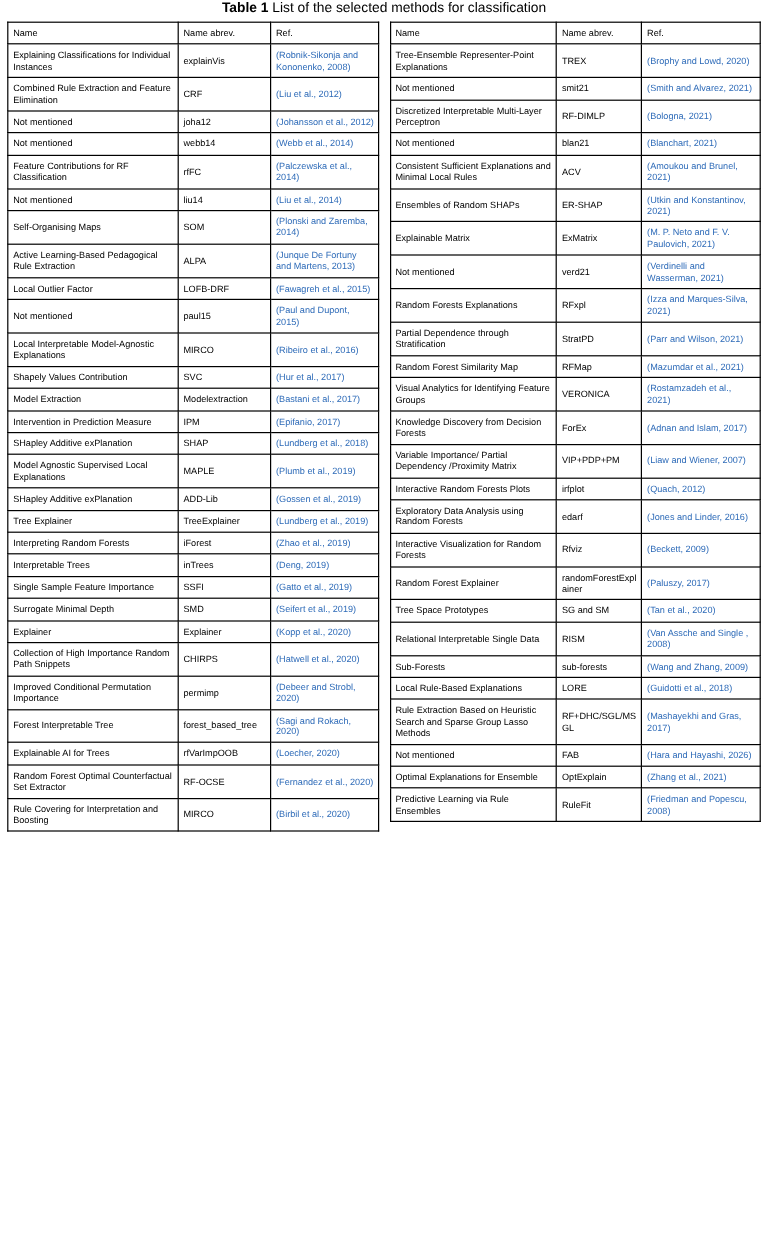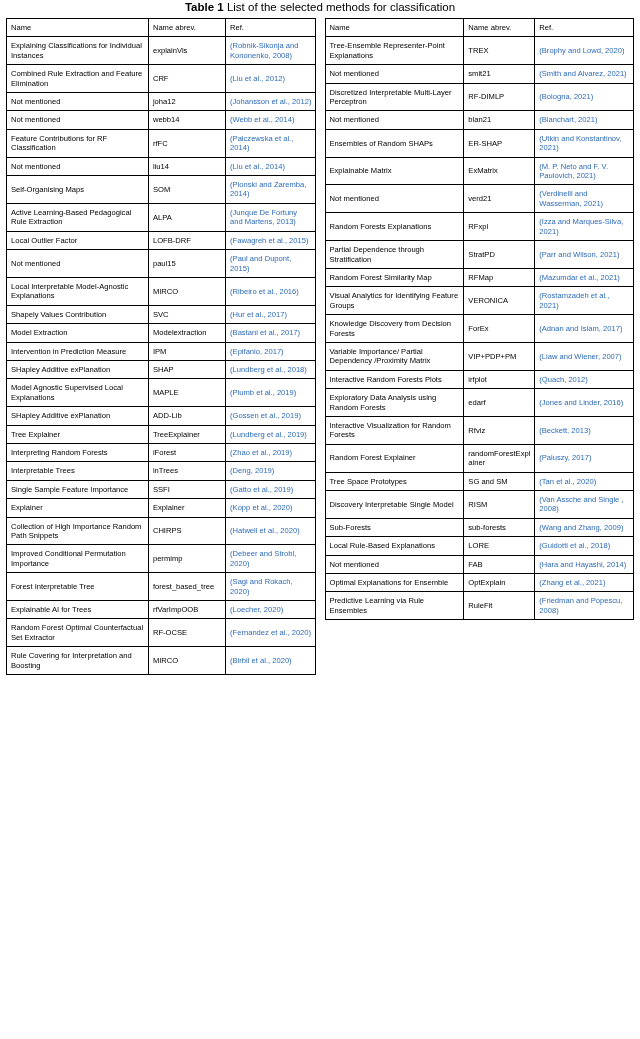--- a/index.html
+++ b/index.html
@@ -205,20 +205,25 @@
               <td>Interpretable Trees</td>
               <td>inTrees</td>
               <td class="ref">(Deng, 2019)</td>
             </tr>
             <tr>
               <td>Single Sample Feature Importance</td>
               <td>SSFI</td>
               <td class="ref">(Gatto et al., 2019)</td>
             </tr>
             <tr>
+              <td>Surrogate Minimal Depth</td>
+              <td>SMD</td>
+              <td class="ref">(Seifert et al., 2019)</td>
+            </tr>
+            <tr>
               <td>Explainer</td>
               <td>Explainer</td>
               <td class="ref">(Kopp et al., 2020)</td>
             </tr>
             <tr>
               <td>Collection of High Importance Random Path Snippets</td>
               <td>CHIRPS</td>
               <td class="ref">(Hatwell et al., 2020)</td>
             </tr>
             <tr>
@@ -279,20 +284,25 @@
               <td>Discretized Interpretable Multi-Layer Perceptron</td>
               <td>RF-DIMLP</td>
               <td class="ref">(Bologna, 2021)</td>
             </tr>
             <tr>
               <td>Not mentioned</td>
               <td>blan21</td>
               <td class="ref">(Blanchart, 2021)</td>
             </tr>
             <tr>
+              <td>Consistent Sufficient Explanations and Minimal Local Rules</td>
+              <td>ACV</td>
+              <td class="ref">(Amoukou and Brunel, 2021)</td>
+            </tr>
+            <tr>
               <td>Ensembles of Random SHAPs</td>
               <td>ER-SHAP</td>
               <td class="ref">(Utkin and Konstantinov, 2021)</td>
             </tr>
             <tr>
               <td>Explainable Matrix</td>
               <td>ExMatrix</td>
               <td class="ref">(M. P. Neto and F. V. Paulovich, 2021)</td>
             </tr>
             <tr>
@@ -336,51 +346,56 @@
               <td class="ref">(Quach, 2012)</td>
             </tr>
             <tr>
               <td>Exploratory Data Analysis using Random Forests</td>
               <td>edarf</td>
               <td class="ref">(Jones and Linder, 2016)</td>
             </tr>
             <tr>
               <td>Interactive Visualization for Random Forests</td>
               <td>Rfviz</td>
-              <td class="ref">(Beckett, 2013)</td>
+              <td class="ref">(Beckett, 2009)</td>
             </tr>
             <tr>
               <td>Random Forest Explainer</td>
               <td>randomForestExplainer</td>
               <td class="ref">(Paluszy, 2017)</td>
             </tr>
             <tr>
               <td>Tree Space Prototypes</td>
               <td>SG and SM</td>
               <td class="ref">(Tan et al., 2020)</td>
             </tr>
             <tr>
-              <td>Discovery Interpretable Single Model</td>
+              <td>Relational Interpretable Single Data</td>
               <td>RISM</td>
               <td class="ref">(Van Assche and Single , 2008)</td>
             </tr>
             <tr>
               <td>Sub-Forests</td>
               <td>sub-forests</td>
               <td class="ref">(Wang and Zhang, 2009)</td>
             </tr>
             <tr>
               <td>Local Rule-Based Explanations</td>
               <td>LORE</td>
               <td class="ref">(Guidotti et al., 2018)</td>
             </tr>
             <tr>
+              <td>Rule Extraction Based on Heuristic Search and Sparse Group Lasso Methods</td>
+              <td>RF+DHC/SGL/MSGL</td>
+              <td class="ref">(Mashayekhi and Gras, 2017)</td>
+            </tr>
+            <tr>
               <td>Not mentioned</td>
               <td>FAB</td>
-              <td class="ref">(Hara and Hayashi, 2014)</td>
+              <td class="ref">(Hara and Hayashi, 2026)</td>
             </tr>
             <tr>
               <td>Optimal Explanations for Ensemble</td>
               <td>OptExplain</td>
               <td class="ref">(Zhang et al., 2021)</td>
             </tr>
             <tr>
               <td>Predictive Learning via Rule Ensembles</td>
               <td>RuleFit</td>
               <td class="ref">(Friedman and Popescu, 2008)</td>

